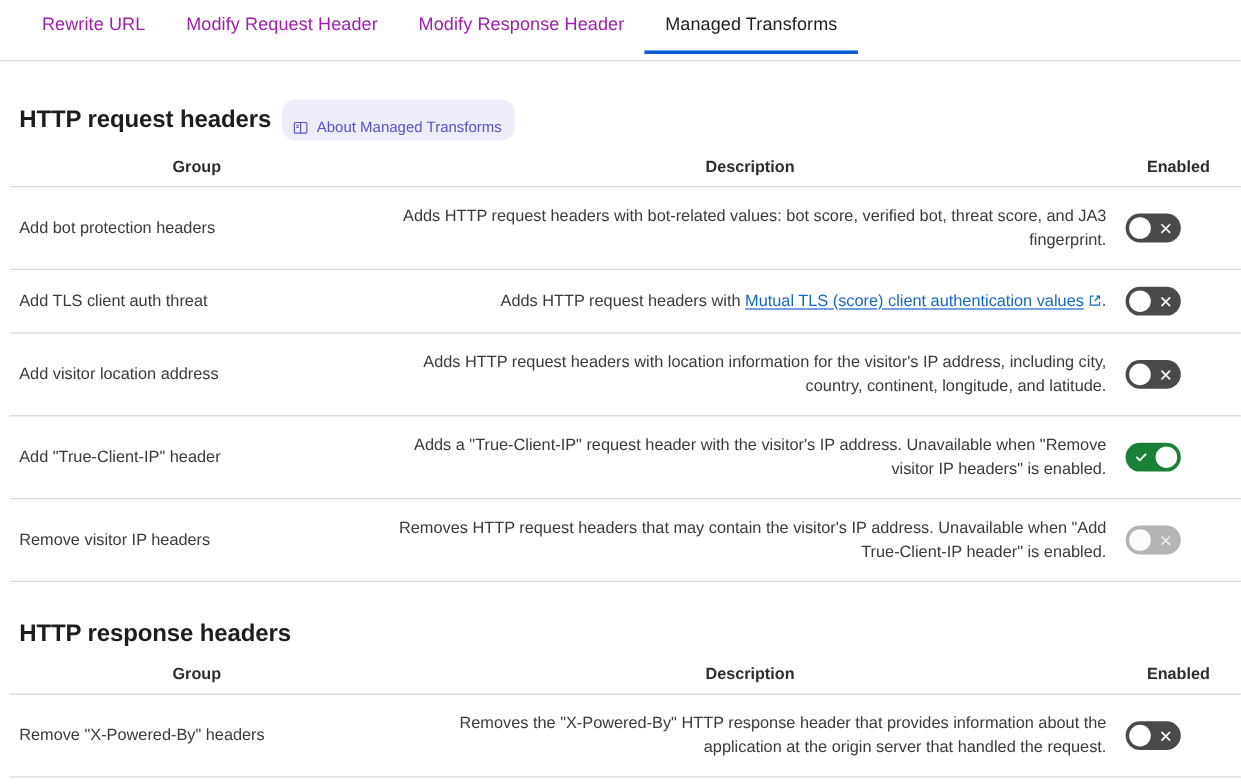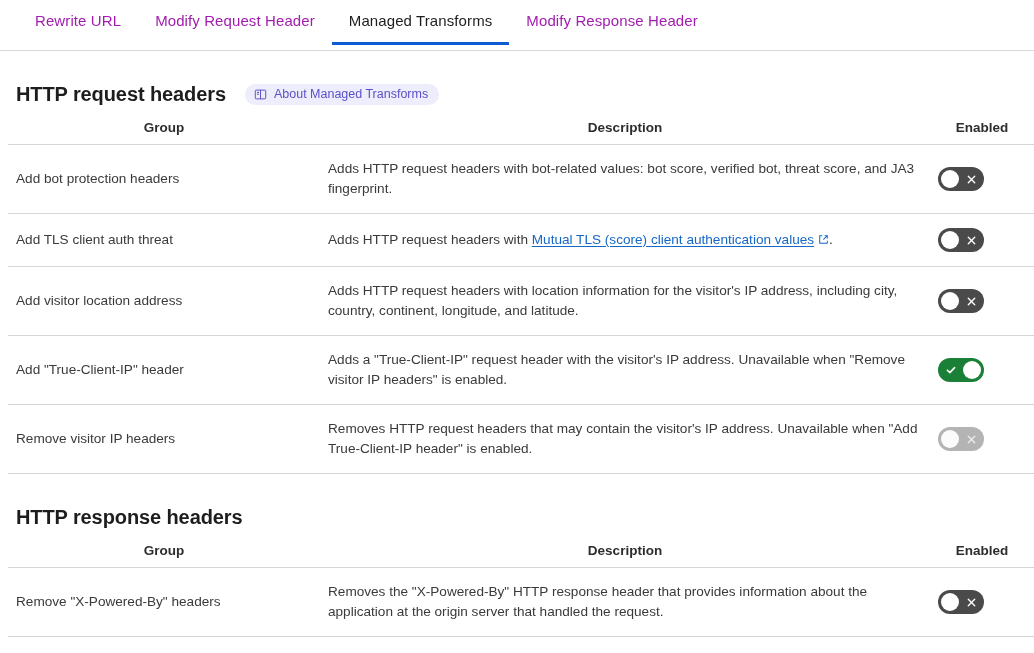--- a/index.html
+++ b/index.html
@@ -50,39 +50,39 @@
     padding: 0 0 0 0;
   }
 
   .section {
     padding: 0 8px;
   }
 
   .section-head {
     display: flex;
     align-items: center;
-    gap: 19px;
+    gap: 9px;
     padding: 0 8px;
     margin-top: 32px;
     margin-bottom: 14px;
   }
   .section-title {
     font-size: 20px;
     font-weight: bold;
     color: #1d1d1d;
     letter-spacing: -.1px;
   }
   .about-badge {
     display: inline-flex;
     align-items: center;
     gap: 7px;
     background: #eeedfb;
     color: #5b50c9;
     border-radius: 11px;
-    padding: 4px 11px 4px 9px;
+    padding: 17px 11px 4px 9px;
     font-size: 12.5px;
     cursor: pointer;
     line-height: 1;
   }
   .about-badge .bicon { display:inline-flex; }
 
   
   table.mt {
     width: 100%;
     border-collapse: collapse;
@@ -104,21 +104,21 @@
   table.mt th.en { padding-left: 0; }
 
   table.mt td {
     font-size: 13.6px;
     color: #3a3a3a;
     padding: 14px 8px 14px 8px;
     border-bottom: 1px solid #d6d6d6;
     vertical-align: middle;
     line-height: 20px;
   }
-  td.desc { color: #3a3a3a; padding-right: 30px; }
+  td.desc { color: #3a3a3a; padding-right: 30px; text-align: right; }
   td.en   { padding-left: 0; }
 
   .desc a {
     color: #1668c7;
     text-decoration: underline;
     text-underline-offset: 2px;
   }
   .ext-ico {
     display: inline-block;
     vertical-align: -1px;
@@ -162,22 +162,22 @@
   .switch.disabled { background: #b4b4b4; cursor: default; }
   .switch.disabled .knob { background: #fbfbfb; }
   .switch.disabled .mark { color: #ececec; }
 </style>
 </head>
 <body>
 
 <div class="tabbar">
   <div class="tab">Rewrite URL</div>
   <div class="tab">Modify Request Header</div>
+  <div class="tab">Modify Response Header</div>
   <div class="tab active">Managed Transforms</div>
-  <div class="tab">Modify Response Header</div>
 </div>
 
 <div class="page">
 
   <div class="section">
 
     <div class="section-head">
       <div class="section-title">HTTP request headers</div>
       <div class="about-badge">
         <span class="bicon">

